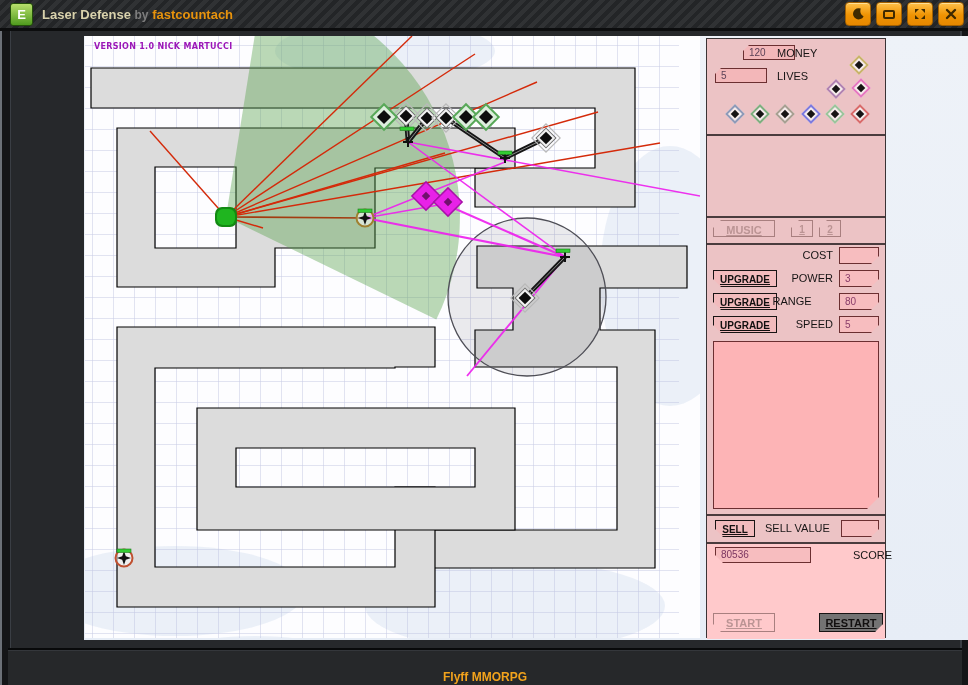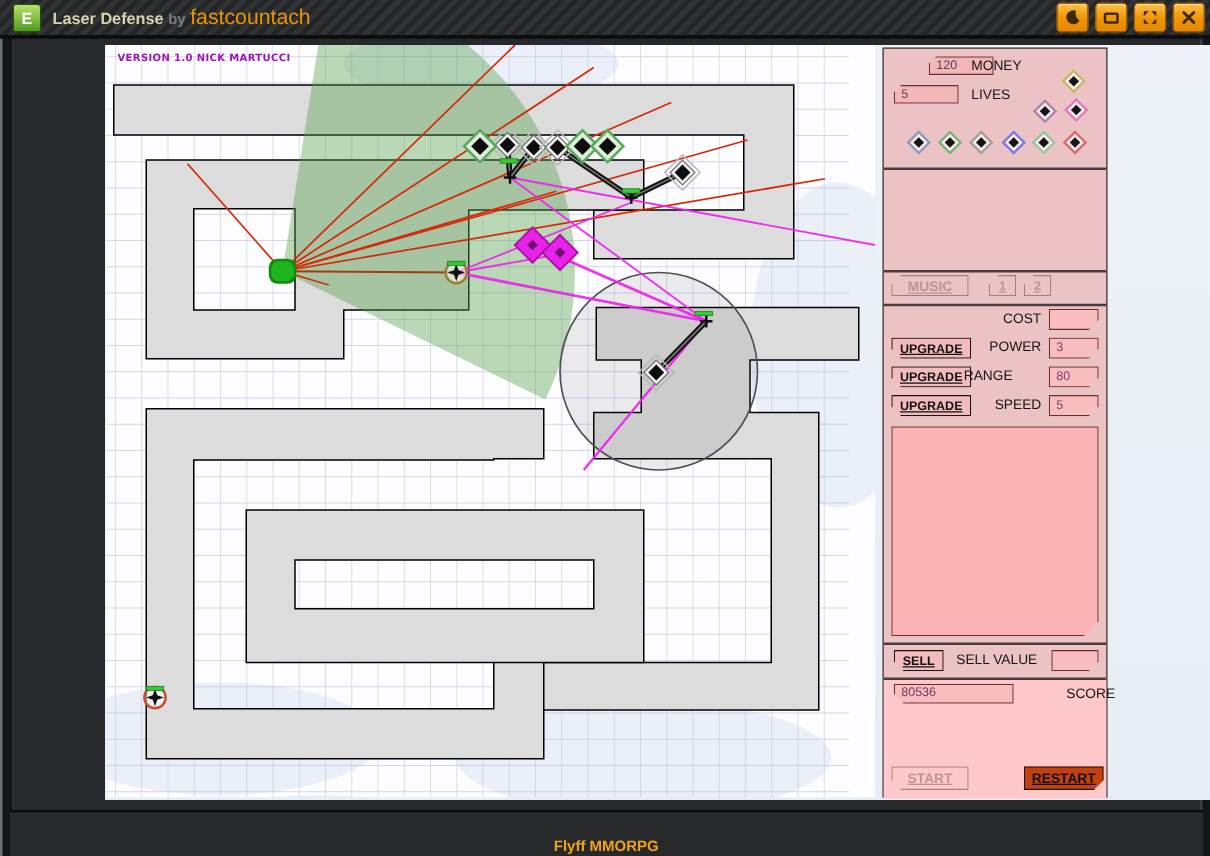--- a/index.html
+++ b/index.html
@@ -8,21 +8,21 @@
   
   .topbar{position:absolute;left:0;top:0;width:100%;height:28px;
     background:repeating-linear-gradient(135deg,#303234 0 4px,#232527 4px 8px);
     border-bottom:3px solid #0c0d0e;display:flex;align-items:center;}
   .logo{width:21px;height:21px;margin-left:10px;border-radius:3px;
     background:linear-gradient(#b8e06c,#4f9a1e);border:1px solid #234f0a;
     color:#fff;font-weight:bold;font-size:13px;text-align:center;line-height:21px;}
   .ttl{margin-left:9px;font-size:13px;}
   .t1{color:#d9d2ac;font-weight:bold;}
   .t2{color:#7d7d7d;font-size:12px;font-weight:bold;}
-  .t3{color:#e8930c;font-weight:normal;font-size:17px;margin-top:24px;}
+  .t3{color:#e8930c;font-weight:bold;font-size:13px;margin-top:24px;}
   .winbtns{position:absolute;right:4px;top:2px;display:flex;gap:5px;}
   .wbtn{width:24px;height:22px;border-radius:4px;border:1px solid #a36000;
     background:linear-gradient(#ffc14a,#ef9303 55%,#e78800);
     display:flex;align-items:center;justify-content:center;box-shadow:inset 0 1px 0 #ffe097;}
   
   .stage{position:absolute;left:84px;top:36px;width:904px;height:604px;
     background:linear-gradient(180deg,#eef2f8,#e7edf6);}
   .map{position:absolute;left:1px;top:0;width:615px;height:602px;}
   
   .panel{position:absolute;left:622px;top:2px;width:180px;height:600px;
@@ -266,39 +266,39 @@
       <div class="phr" style="top:204px;"></div>
 
       <div class="plabel" style="left:60px;top:210px;width:66px;text-align:right;">COST</div>
       <div class="vbox nbr" style="top:208px;"></div>
 
       <div class="pbtn nbl" style="left:6px;top:231px;width:64px;height:17px;">UPGRADE</div>
       <div class="plabel" style="left:60px;top:233px;width:66px;text-align:right;">POWER</div>
       <div class="vbox nbr" style="top:231px;">3</div>
 
       <div class="pbtn nbl" style="left:6px;top:254px;width:64px;height:17px;">UPGRADE</div>
-      <div class="plabel" style="left:64px;top:256px;width:66px;text-align:left;">RANGE</div>
+      <div class="plabel" style="left:52px;top:256px;width:66px;text-align:center;">RANGE</div>
       <div class="vbox nbr" style="top:254px;">80</div>
 
       <div class="pbtn nbl" style="left:6px;top:277px;width:64px;height:17px;">UPGRADE</div>
       <div class="plabel" style="left:60px;top:279px;width:66px;text-align:right;">SPEED</div>
       <div class="vbox nbr" style="top:277px;">5</div>
 
       <div class="bigbox"></div>
 
       <div class="phr" style="top:475px;"></div>
       <div class="pbtn nbl" style="left:8px;top:481px;width:40px;height:17px;">SELL</div>
       <div class="plabel" style="left:58px;top:483px;">SELL VALUE</div>
       <div class="vbox nbr" style="left:134px;top:481px;width:38px;"></div>
       <div class="phr" style="top:503px;"></div>
 
       <div class="pbox nbl" style="left:8px;top:508px;width:96px;height:16px;background:#f7bdbf;color:#7a3560;">80536</div>
       <div class="plabel" style="left:146px;top:510px;">SCORE</div>
 
       <div class="pbtn gbtn nbl" style="left:6px;top:574px;width:62px;height:19px;font-size:11px;">START</div>
-      <div class="pbtn nbr" style="left:112px;top:574px;width:64px;height:19px;font-size:11px;background:#c2410c;">RESTART</div>
+      <div class="pbtn nbr" style="left:112px;top:574px;width:64px;height:19px;font-size:11px;background:#737373;">RESTART</div>
     </div>
   </div>
 
   <div class="footer">
     <span>Flyff MMORPG</span>
   </div>
 </div>
 
 </body></html>

